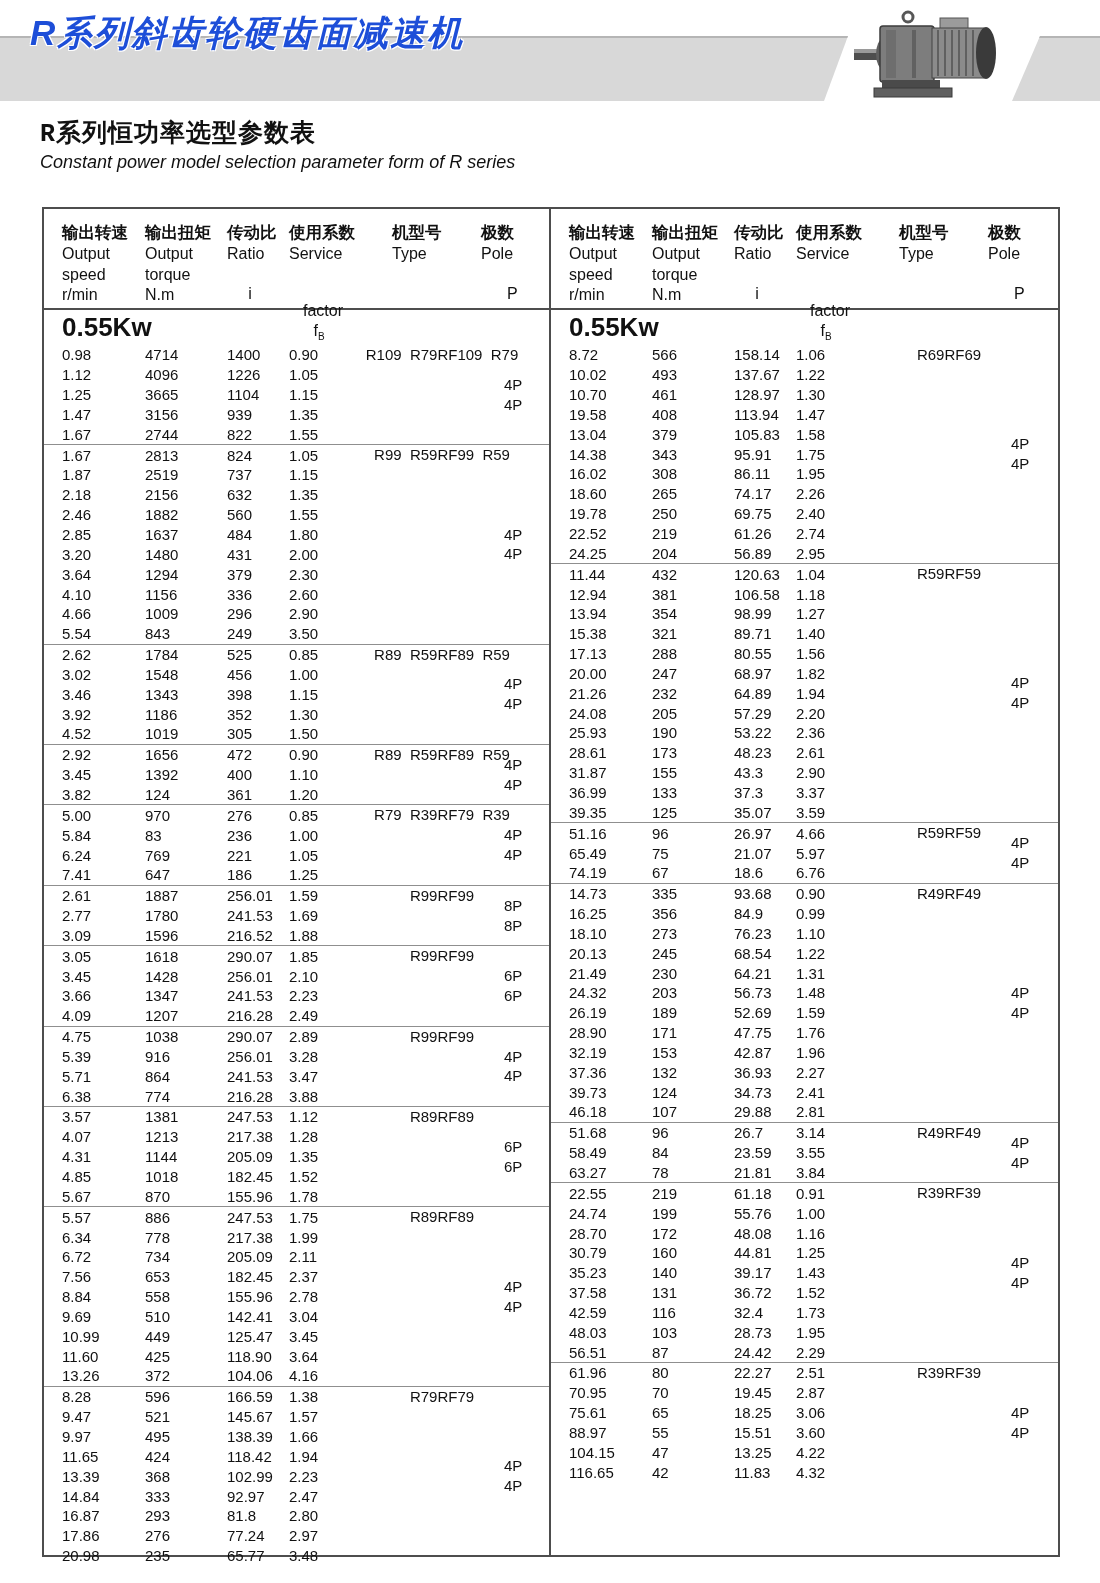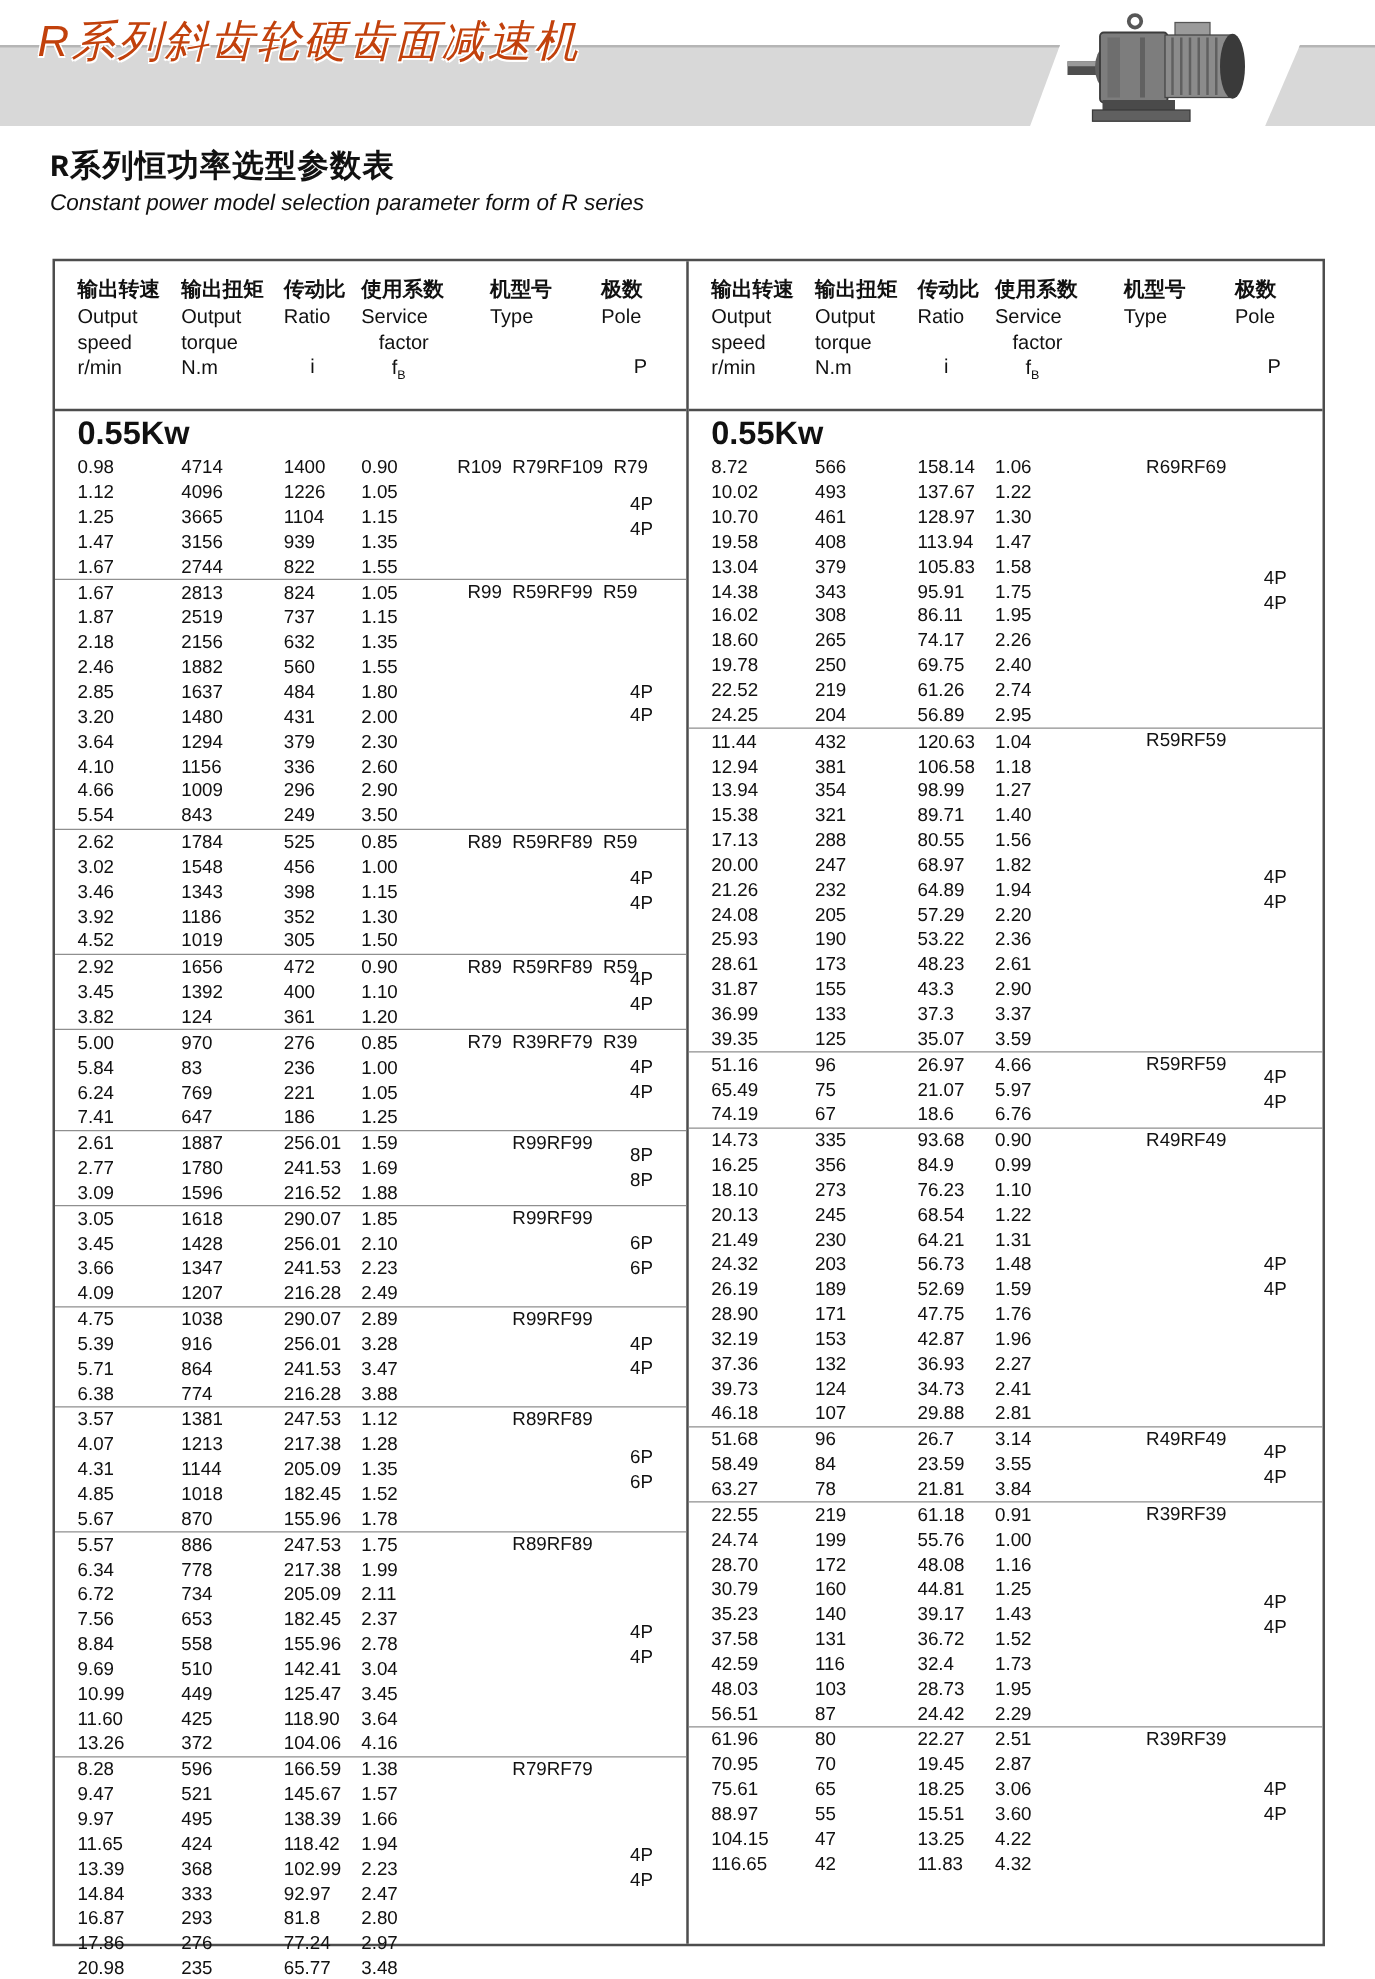--- a/index.html
+++ b/index.html
@@ -9,51 +9,51 @@
     font-family:"Liberation Sans","DejaVu Sans",sans-serif;
   }
   
   .banner{
     position:absolute;left:0;top:36px;width:848px;height:63px;
     background:#d8d8d8;border-top:2px solid #b5b5b5;
     clip-path:polygon(0 0,100% 0,calc(100% - 24px) 100%,0 100%);
   }
   .banner-title{
     position:absolute;left:30px;top:10px;
-    font-size:35px;font-weight:normal;font-style:italic;letter-spacing:2px;
-    color:#c2410c;white-space:nowrap;
+    font-size:35px;font-weight:bold;font-style:italic;letter-spacing:2px;
+    color:#1d4ed8;white-space:nowrap;
     text-shadow:-1px -1px 0 #fff,1px -1px 0 #fff,-1px 1px 0 #fff,1px 1px 0 #fff;
   }
   .right-strip{
     position:absolute;left:1012px;top:36px;width:88px;height:63px;
     background:#d8d8d8;border-top:2px solid #b5b5b5;
     clip-path:polygon(28px 0,100% 0,100% 100%,0 100%);
   }
   .motor{position:absolute;left:852px;top:4px;width:166px;height:100px;}
   
   .page-title-cn{position:absolute;left:40px;top:116px;font-size:25px;font-weight:bold;letter-spacing:1px;font-family:Liberation Mono, monospace;}
   .page-title-en{position:absolute;left:40px;top:152px;font-size:18px;font-style:italic;}
   
   .param-table{
     position:absolute;left:42px;top:207px;width:1018px;height:1350px;
     border:2px solid #4d4d4d;display:flex;box-sizing:border-box;
   }
   .half{width:50%;box-sizing:border-box;position:relative;}
   .half.left{border-right:2px solid #4d4d4d;}
   .half-header{
-    height:120px;border-bottom:2px solid #4d4d4d;box-sizing:border-box;
+    height:101px;border-bottom:2px solid #4d4d4d;box-sizing:border-box;
     display:grid;grid-template-columns:83px 82px 62px 93px 99px 1fr;
     padding:13px 0 0 18px;
   }
   .hcell{display:flex;flex-direction:column;height:82px;}
   .hcn{font-size:16.5px;font-weight:bold;line-height:21px;white-space:nowrap;}
   .hen{font-size:16px;line-height:21px;white-space:nowrap;}
   .hunit{font-size:16px;line-height:20px;margin-top:auto;white-space:nowrap;}
   .hc-ratio .hunit{text-align:center;width:46px;}
-  .hc-factor .hen2{padding-left:14px;}
+  .hc-factor .hen2{padding-left:14px;margin-top:36px;}
   .hc-factor .hunit{text-align:center;width:60px;}
   .hc-type{padding-left:10px;}
   .hc-pole .hunit{padding-left:26px;}
   sub.fsub{font-size:10px;}
   .power-label{height:35px;line-height:34px;padding-left:18px;font-size:26px;font-weight:bold;}
   
   .group{position:relative;border-top:1px solid #8f8f8f;padding-left:18px;box-sizing:border-box;}
   .group:first-of-type{border-top:none;}
   .row{display:grid;grid-template-columns:83px 82px 62px 93px;height:19.85px;align-items:center;}
   .cell{font-size:15px;white-space:pre;}

